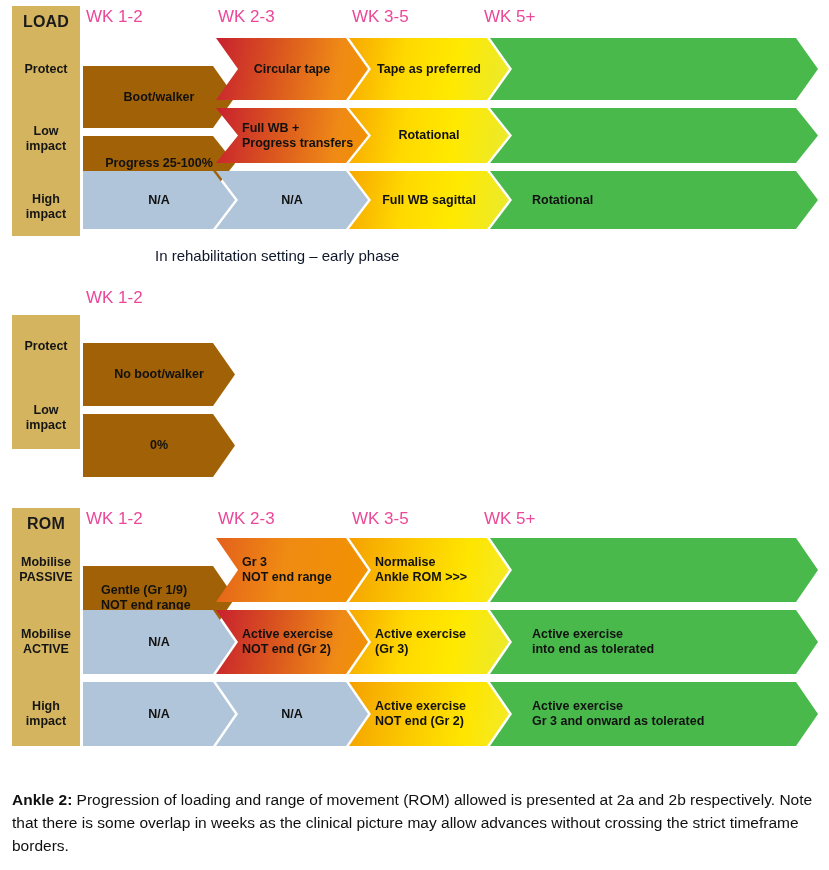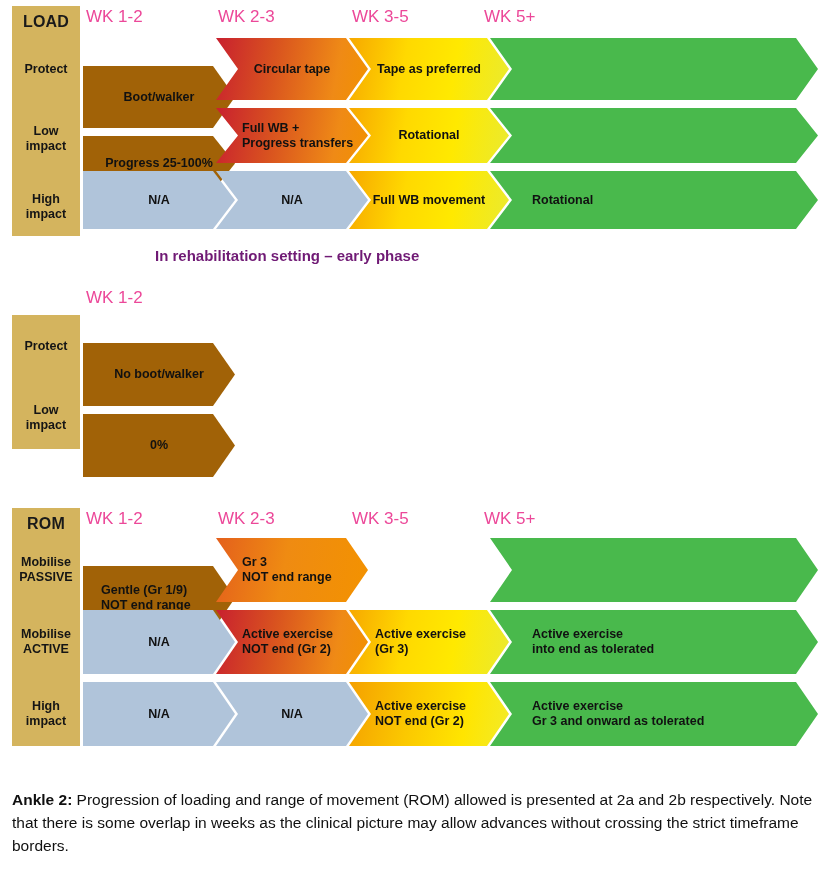--- a/index.html
+++ b/index.html
@@ -74,21 +74,21 @@
   .f-blue   { background: #b0c4da; }
 
   .caption {
     position: absolute; left: 12px; width: 805px;
     font-size: 15.5px; line-height: 1.47; color: #101010;
   }
   .caption b { font-weight: bold; }
 
   .midline {
     position: absolute;
-    font-size: 15px; font-weight: bold; color: #701a75;
+    font-size: 15px; font-weight: normal; color: #0f172a;
     white-space: nowrap;
   }
 </style>
 </head>
 <body>
 
 <div class="page">
 
   <div class="section" id="load-section" style="top:4px;">
 
@@ -129,21 +129,21 @@
         <div class="seg ctr arrow f-red" style="left:83px;  width:152px;"><span>Progress 25-100%</span></div>
         <div class="seg arrow notched f-redorg" style="left:216px; width:152px; padding-left:26px;"><span>Full WB +
 Progress transfers</span></div>
         <div class="seg ctr arrow notched f-yellow" style="left:349px; width:160px;"><span>Rotational</span></div>
         <div class="seg arrow notched f-green" style="left:490px; width:328px;"><span></span></div>
       </div>
 
       <div class="row" style="height:58px;">
         <div class="seg ctr arrow f-blue" style="left:83px;  width:152px;"><span>N/A</span></div>
         <div class="seg ctr arrow notched f-blue" style="left:216px; width:152px;"><span>N/A</span></div>
-        <div class="seg ctr arrow notched f-yellow" style="left:349px; width:160px;"><span>Full WB movement</span></div>
+        <div class="seg ctr arrow notched f-yellow" style="left:349px; width:160px;"><span>Full WB sagittal</span></div>
         <div class="seg arrow notched f-green" style="left:490px; width:328px; padding-left:42px;"><span>Rotational</span></div>
       </div>
     </div>
 
     <div class="midline" style="left:155px; top:243px;">In rehabilitation setting – early phase</div>
   </div>
 
   <div class="section" id="early-section" style="top:285px;">
 
     <div class="hdr">
@@ -198,20 +198,22 @@
       </div>
     </div>
 
     <div class="rows" style="top:32px;">
 
       <div class="row" style="height:64px; margin-bottom:8px;">
         <div class="seg arrow f-red" style="left:83px;  width:152px; padding-left:18px;"><span>Gentle (Gr 1/9)
 NOT end range</span></div>
         <div class="seg arrow notched f-orange" style="left:216px; width:152px; padding-left:26px;"><span>Gr 3
 NOT end range</span></div>
+        <div class="seg arrow notched f-orgyel" style="left:349px; width:160px; padding-left:26px;"><span>Normalise
+Ankle ROM &gt;&gt;&gt;</span></div>
         <div class="seg arrow notched f-green" style="left:490px; width:328px;"><span></span></div>
       </div>
 
       <div class="row" style="height:64px; margin-bottom:8px;">
         <div class="seg ctr arrow f-blue" style="left:83px;  width:152px;"><span>N/A</span></div>
         <div class="seg arrow notched f-redorg" style="left:216px; width:152px; padding-left:26px;"><span>Active exercise
 NOT end (Gr 2)</span></div>
         <div class="seg arrow notched f-yellow" style="left:349px; width:160px; padding-left:26px;"><span>Active exercise
 (Gr 3)</span></div>
         <div class="seg arrow notched f-green" style="left:490px; width:328px; padding-left:42px;"><span>Active exercise

